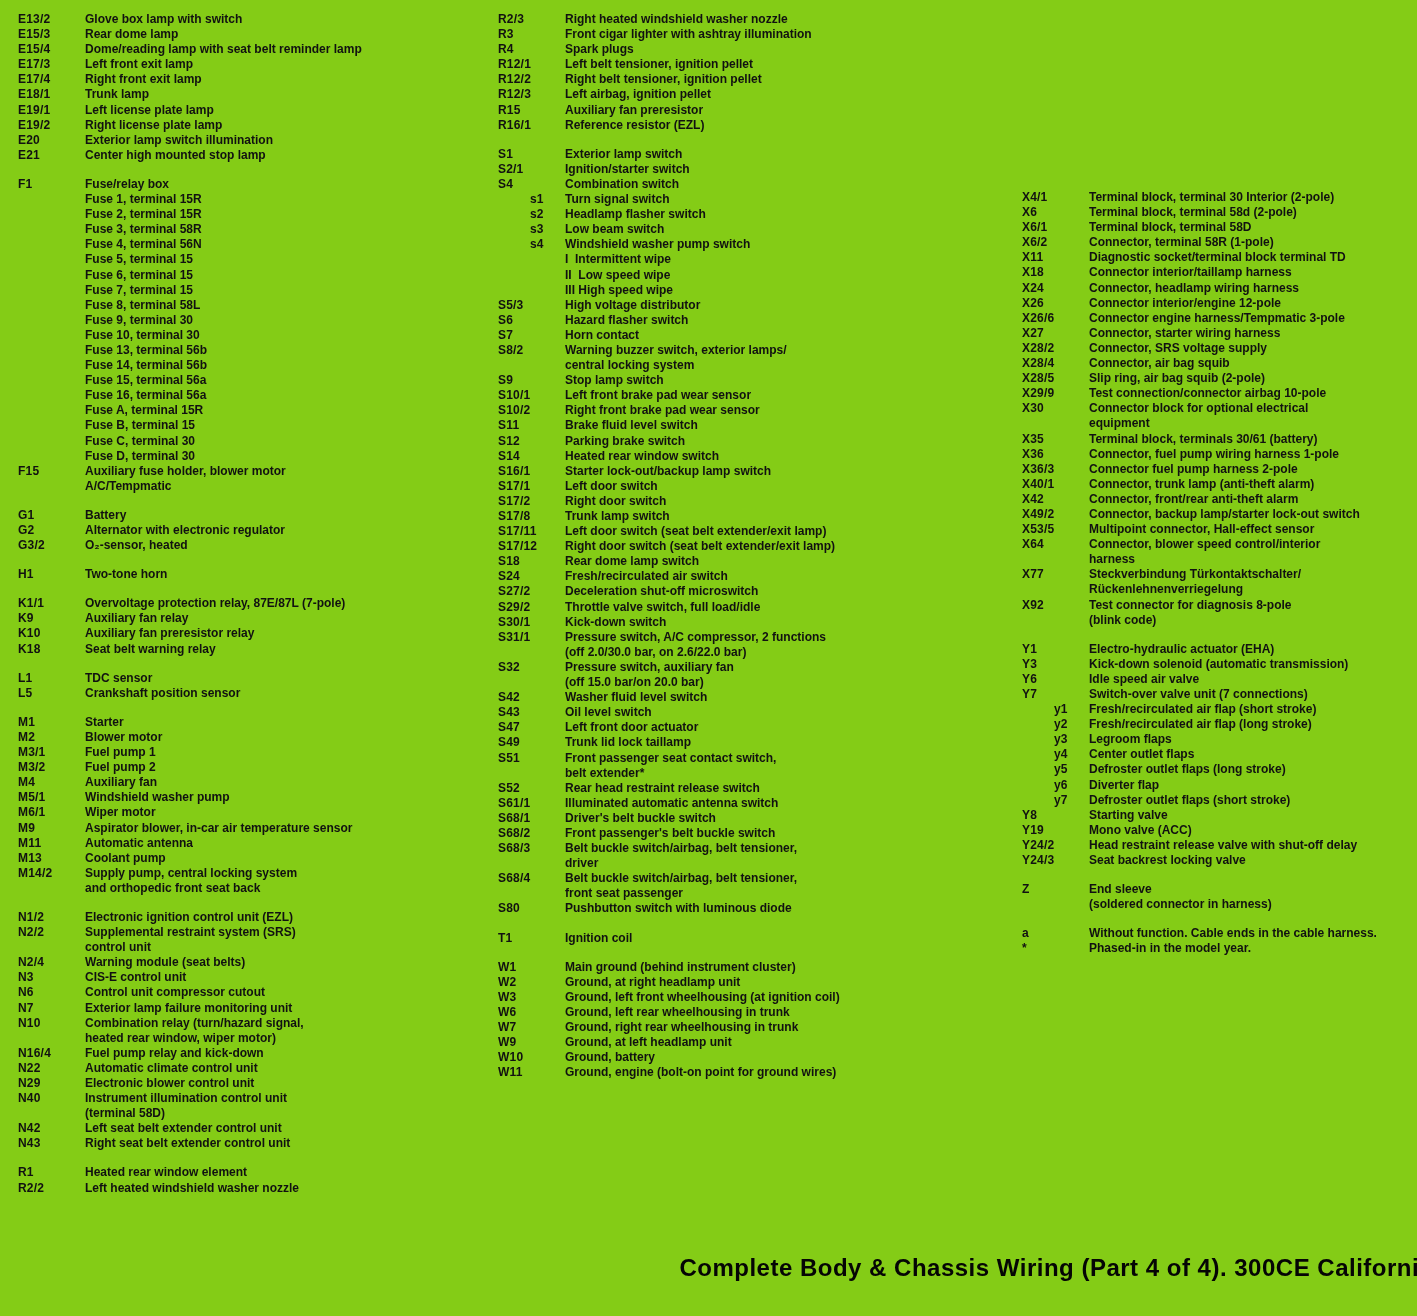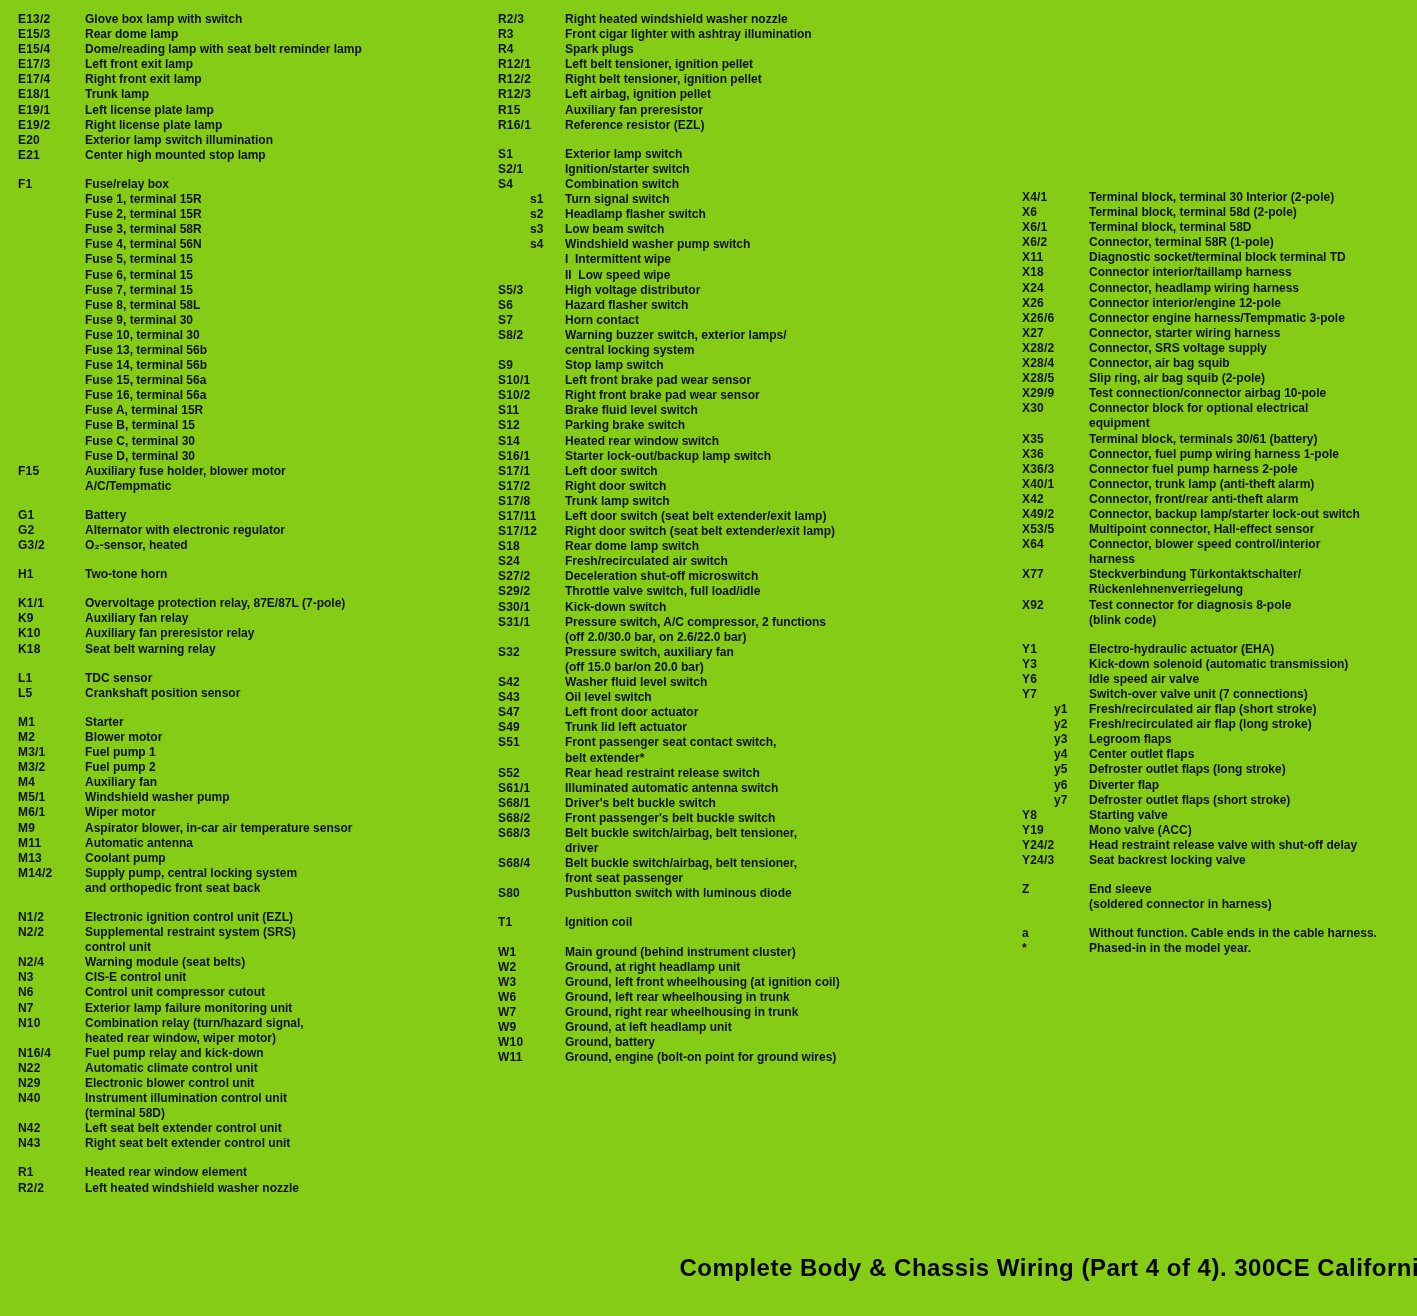--- a/index.html
+++ b/index.html
@@ -129,20 +129,21 @@
       <div class="row"><span class="code">R16/1</span><span class="desc">Reference resistor (EZL)</span></div>
       <div class="row gap"><span class="code">S1</span><span class="desc">Exterior lamp switch</span></div>
       <div class="row"><span class="code">S2/1</span><span class="desc">Ignition/starter switch</span></div>
       <div class="row"><span class="code">S4</span><span class="desc">Combination switch</span></div>
       <div class="row"><span class="code ind">s1</span><span class="desc">Turn signal switch</span></div>
       <div class="row"><span class="code ind">s2</span><span class="desc">Headlamp flasher switch</span></div>
       <div class="row"><span class="code ind">s3</span><span class="desc">Low beam switch</span></div>
       <div class="row"><span class="code ind">s4</span><span class="desc">Windshield washer pump switch</span></div>
       <div class="row"><span class="code"></span><span class="desc">I  Intermittent wipe</span></div>
       <div class="row"><span class="code"></span><span class="desc">II  Low speed wipe</span></div>
+      <div class="row"><span class="code"></span><span class="desc">III High speed wipe</span></div>
       <div class="row"><span class="code">S5/3</span><span class="desc">High voltage distributor</span></div>
       <div class="row"><span class="code">S6</span><span class="desc">Hazard flasher switch</span></div>
       <div class="row"><span class="code">S7</span><span class="desc">Horn contact</span></div>
       <div class="row"><span class="code">S8/2</span><span class="desc">Warning buzzer switch, exterior lamps/</span></div>
       <div class="row"><span class="code"></span><span class="desc">central locking system</span></div>
       <div class="row"><span class="code">S9</span><span class="desc">Stop lamp switch</span></div>
       <div class="row"><span class="code">S10/1</span><span class="desc">Left front brake pad wear sensor</span></div>
       <div class="row"><span class="code">S10/2</span><span class="desc">Right front brake pad wear sensor</span></div>
       <div class="row"><span class="code">S11</span><span class="desc">Brake fluid level switch</span></div>
       <div class="row"><span class="code">S12</span><span class="desc">Parking brake switch</span></div>
@@ -158,21 +159,21 @@
       <div class="row"><span class="code">S27/2</span><span class="desc">Deceleration shut-off microswitch</span></div>
       <div class="row"><span class="code">S29/2</span><span class="desc">Throttle valve switch, full load/idle</span></div>
       <div class="row"><span class="code">S30/1</span><span class="desc">Kick-down switch</span></div>
       <div class="row"><span class="code">S31/1</span><span class="desc">Pressure switch, A/C compressor, 2 functions</span></div>
       <div class="row"><span class="code"></span><span class="desc">(off 2.0/30.0 bar, on 2.6/22.0 bar)</span></div>
       <div class="row"><span class="code">S32</span><span class="desc">Pressure switch, auxiliary fan</span></div>
       <div class="row"><span class="code"></span><span class="desc">(off 15.0 bar/on 20.0 bar)</span></div>
       <div class="row"><span class="code">S42</span><span class="desc">Washer fluid level switch</span></div>
       <div class="row"><span class="code">S43</span><span class="desc">Oil level switch</span></div>
       <div class="row"><span class="code">S47</span><span class="desc">Left front door actuator</span></div>
-      <div class="row"><span class="code">S49</span><span class="desc">Trunk lid left actuator</span></div>
+      <div class="row"><span class="code">S49</span><span class="desc">Trunk lid lock taillamp</span></div>
       <div class="row"><span class="code">S51</span><span class="desc">Front passenger seat contact switch,</span></div>
       <div class="row"><span class="code"></span><span class="desc">belt extender*</span></div>
       <div class="row"><span class="code">S52</span><span class="desc">Rear head restraint release switch</span></div>
       <div class="row"><span class="code">S61/1</span><span class="desc">Illuminated automatic antenna switch</span></div>
       <div class="row"><span class="code">S68/1</span><span class="desc">Driver's belt buckle switch</span></div>
       <div class="row"><span class="code">S68/2</span><span class="desc">Front passenger's belt buckle switch</span></div>
       <div class="row"><span class="code">S68/3</span><span class="desc">Belt buckle switch/airbag, belt tensioner,</span></div>
       <div class="row"><span class="code"></span><span class="desc">driver</span></div>
       <div class="row"><span class="code">S68/4</span><span class="desc">Belt buckle switch/airbag, belt tensioner,</span></div>
       <div class="row"><span class="code"></span><span class="desc">front seat passenger</span></div>

